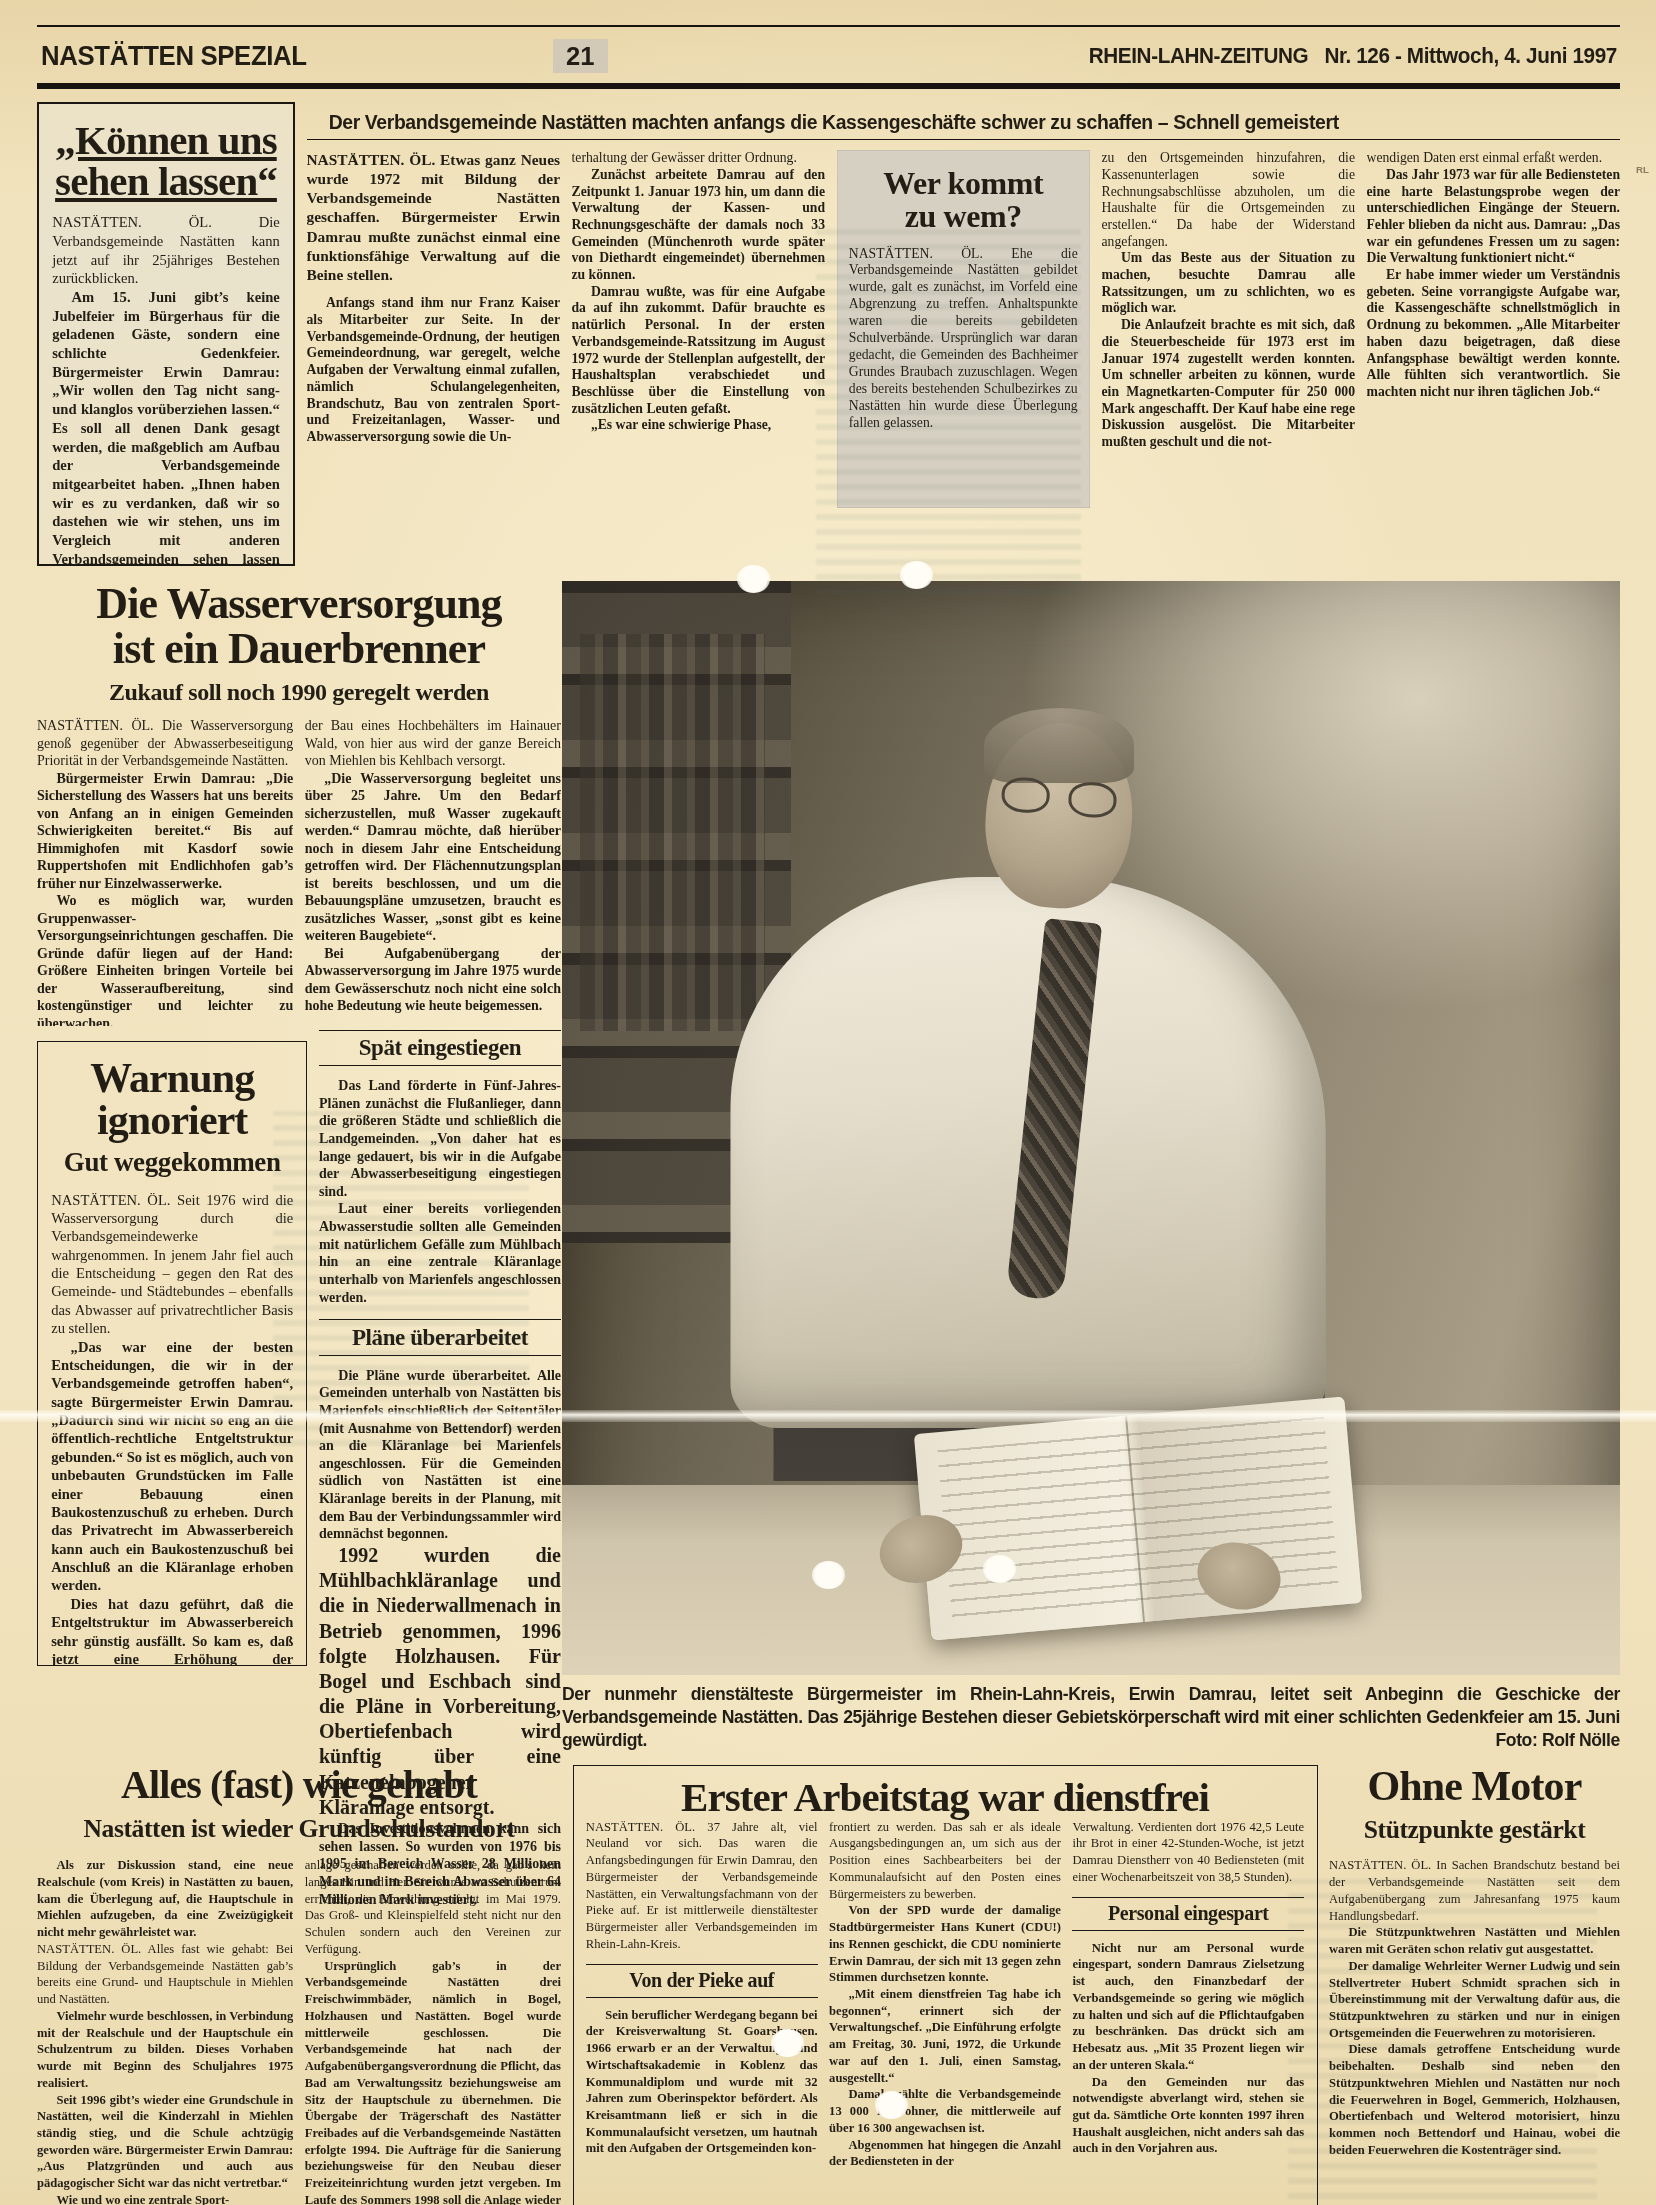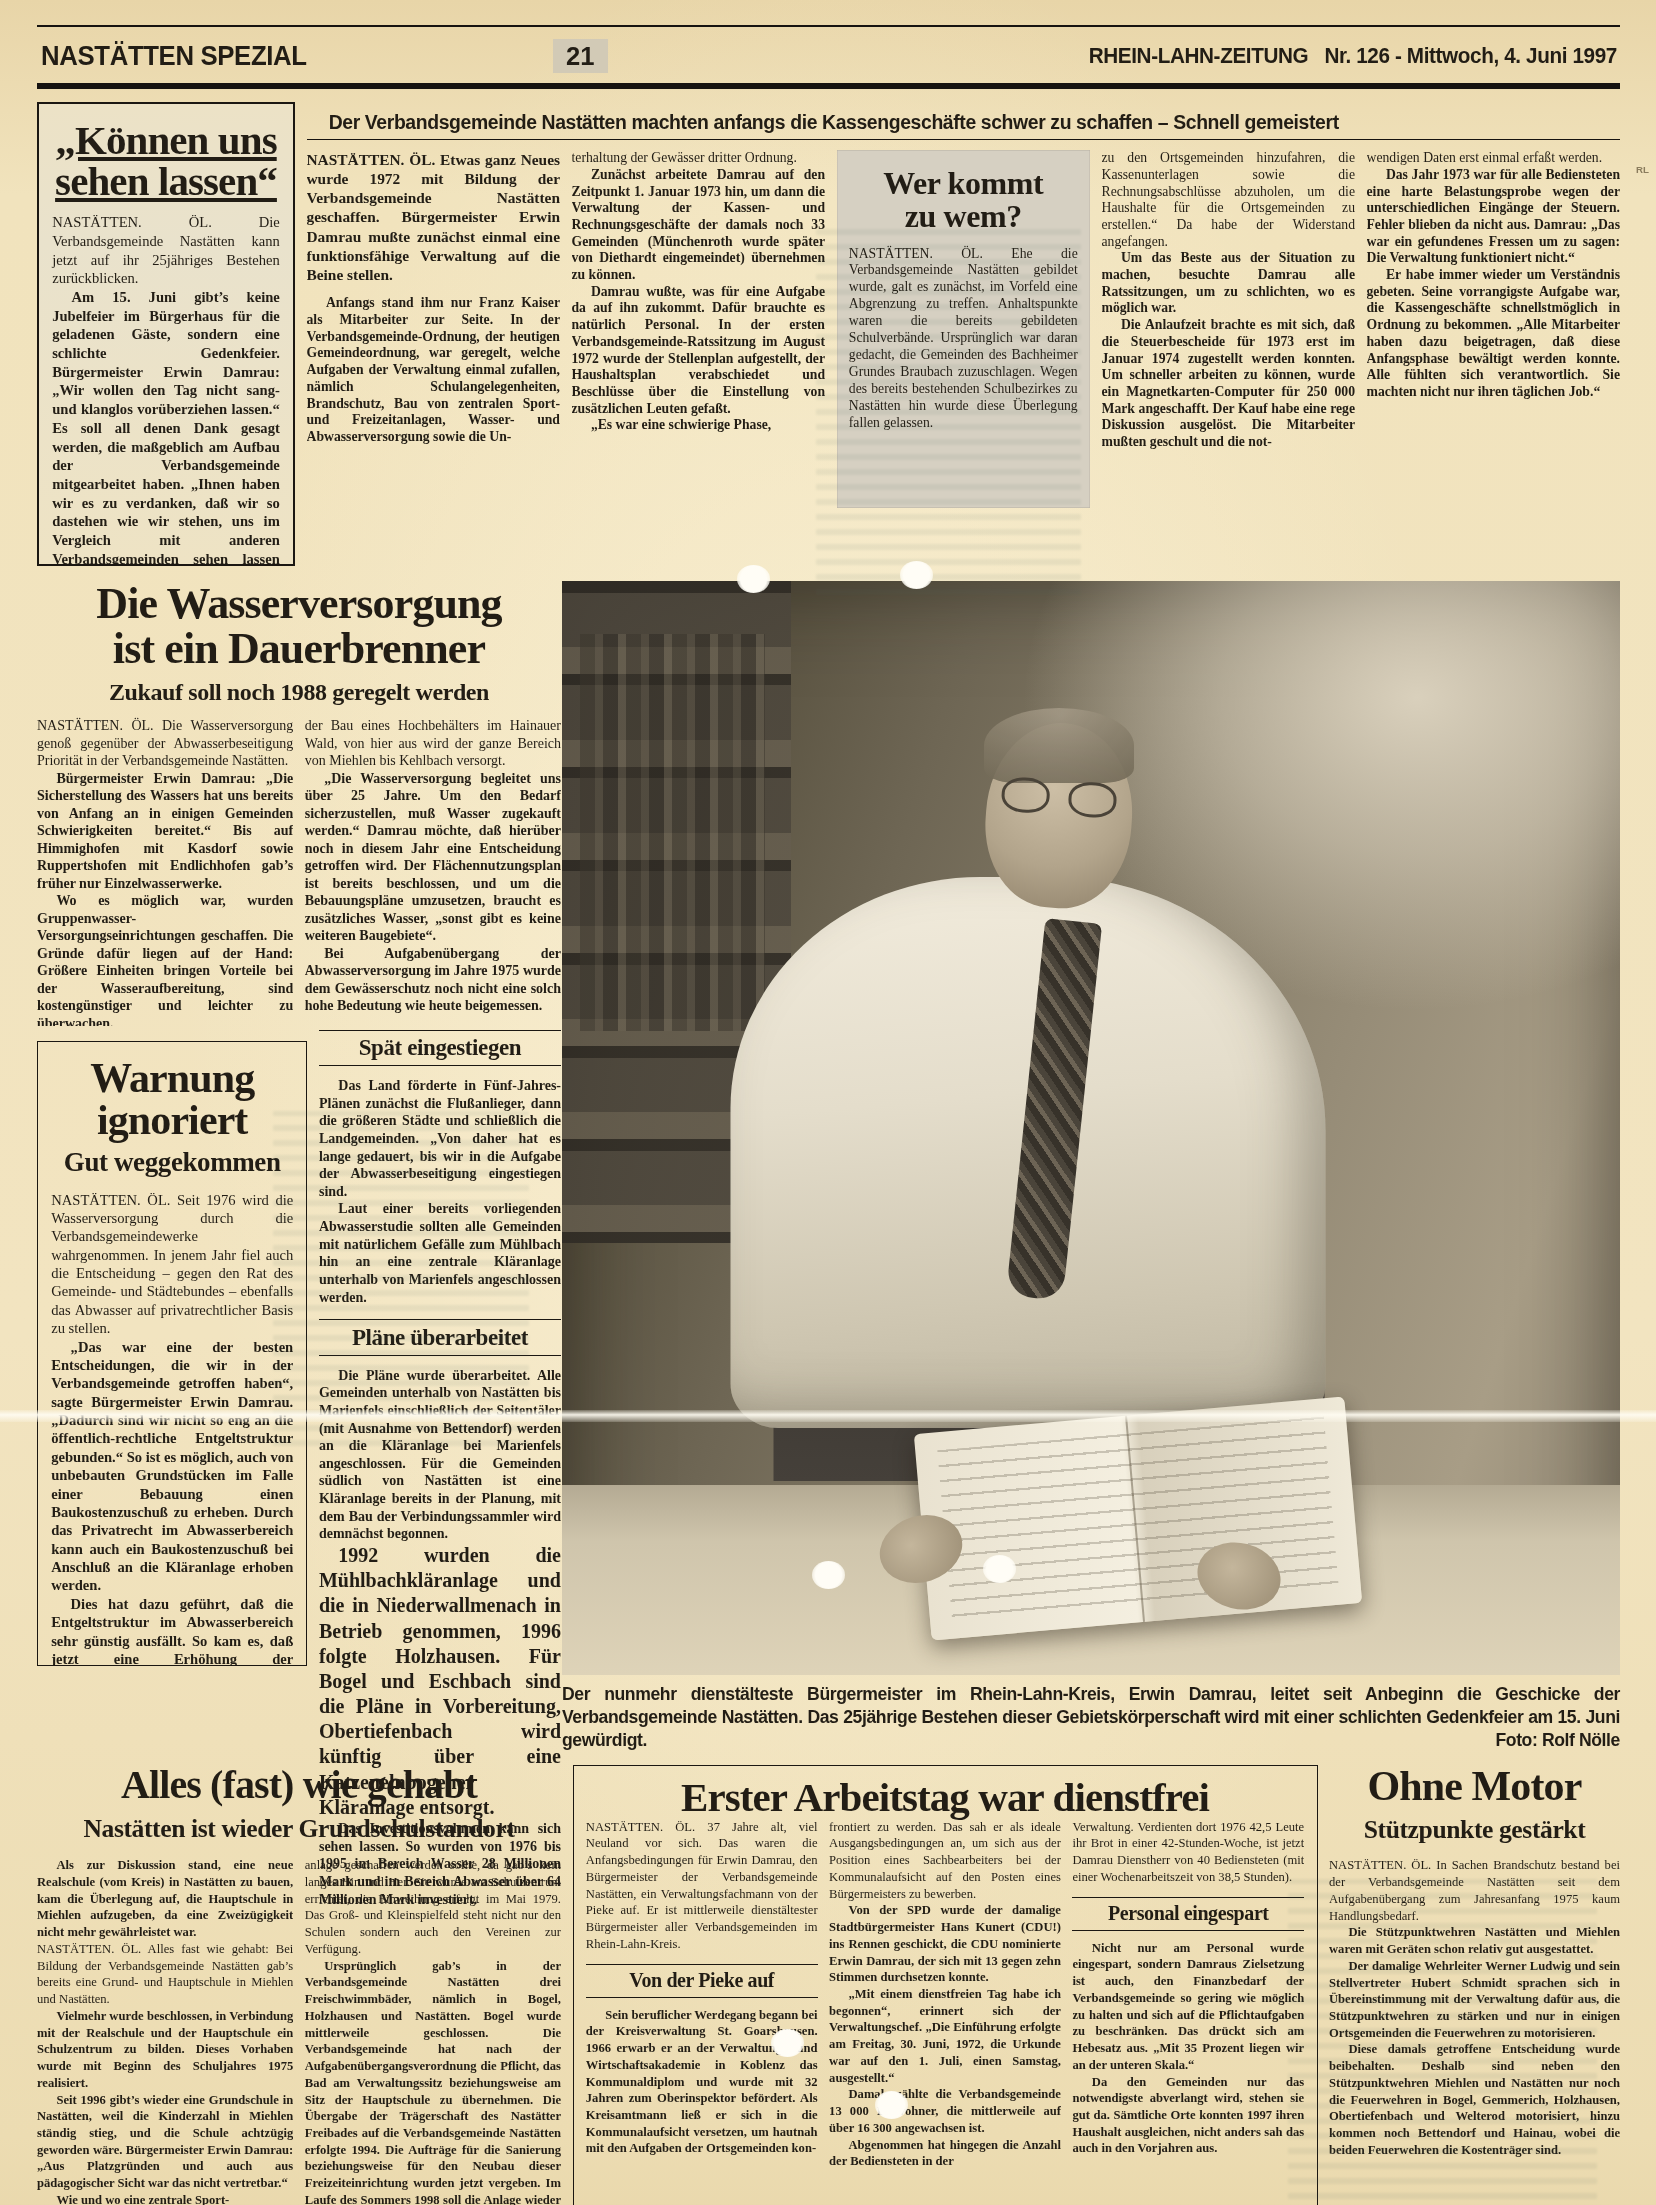--- a/index.html
+++ b/index.html
@@ -210,21 +210,21 @@
     </article>
   </section>
 
   <section class="row2">
     <div class="water-stack">
       <article>
         <h1>
           <span style="display:block">Die Wasserversorgung</span>
           <span style="display:block">ist ein Dauerbrenner</span>
         </h1>
-        <div class="subhead">Zukauf soll noch 1988 geregelt werden</div>
+        <div class="subhead">Zukauf soll noch 1990 geregelt werden</div>
         <div class="water-cols">
           <div class="col clip" style="height:309px">
             <p class="justify">NASTÄTTEN. ÖL. Die Wasserversorgung genoß gegenüber der Abwasserbeseitigung Priorität in der Verbandsgemeinde Nastätten.</p>
             <p class="justify ind">Bürgermeister Erwin Damrau: „Die Sicherstellung des Wassers hat uns bereits von Anfang an in einigen Gemeinden Schwierigkeiten bereitet.“ Bis auf Himmighofen mit Kasdorf sowie Ruppertshofen mit Endlichhofen gab’s früher nur Einzelwasserwerke.</p>
             <p class="justify ind">Wo es möglich war, wurden Gruppenwasser-Versorgungseinrichtungen geschaffen. Die Gründe dafür liegen auf der Hand: Größere Einheiten bringen Vorteile bei der Wasseraufbereitung, sind kostengünstiger und leichter zu überwachen.</p>
             <p class="justify ind">Nach Welterod mit Strüth erfolgte</p>
           </div>
           <div class="col clip" style="height:309px">
             <p class="justify">der Bau eines Hochbehälters im Hainauer Wald, von hier aus wird der ganze Bereich von Miehlen bis Kehlbach versorgt.</p>
             <p class="justify ind">„Die Wasserversorgung begleitet uns über 25 Jahre. Um den Bedarf sicherzustellen, muß Wasser zugekauft werden.“ Damrau möchte, daß hierüber noch in diesem Jahr eine Entscheidung getroffen wird. Der Flächennutzungsplan ist bereits beschlossen, und um die Bebauungspläne umzusetzen, braucht es zusätzliches Wasser, „sonst gibt es keine weiteren Baugebiete“.</p>

